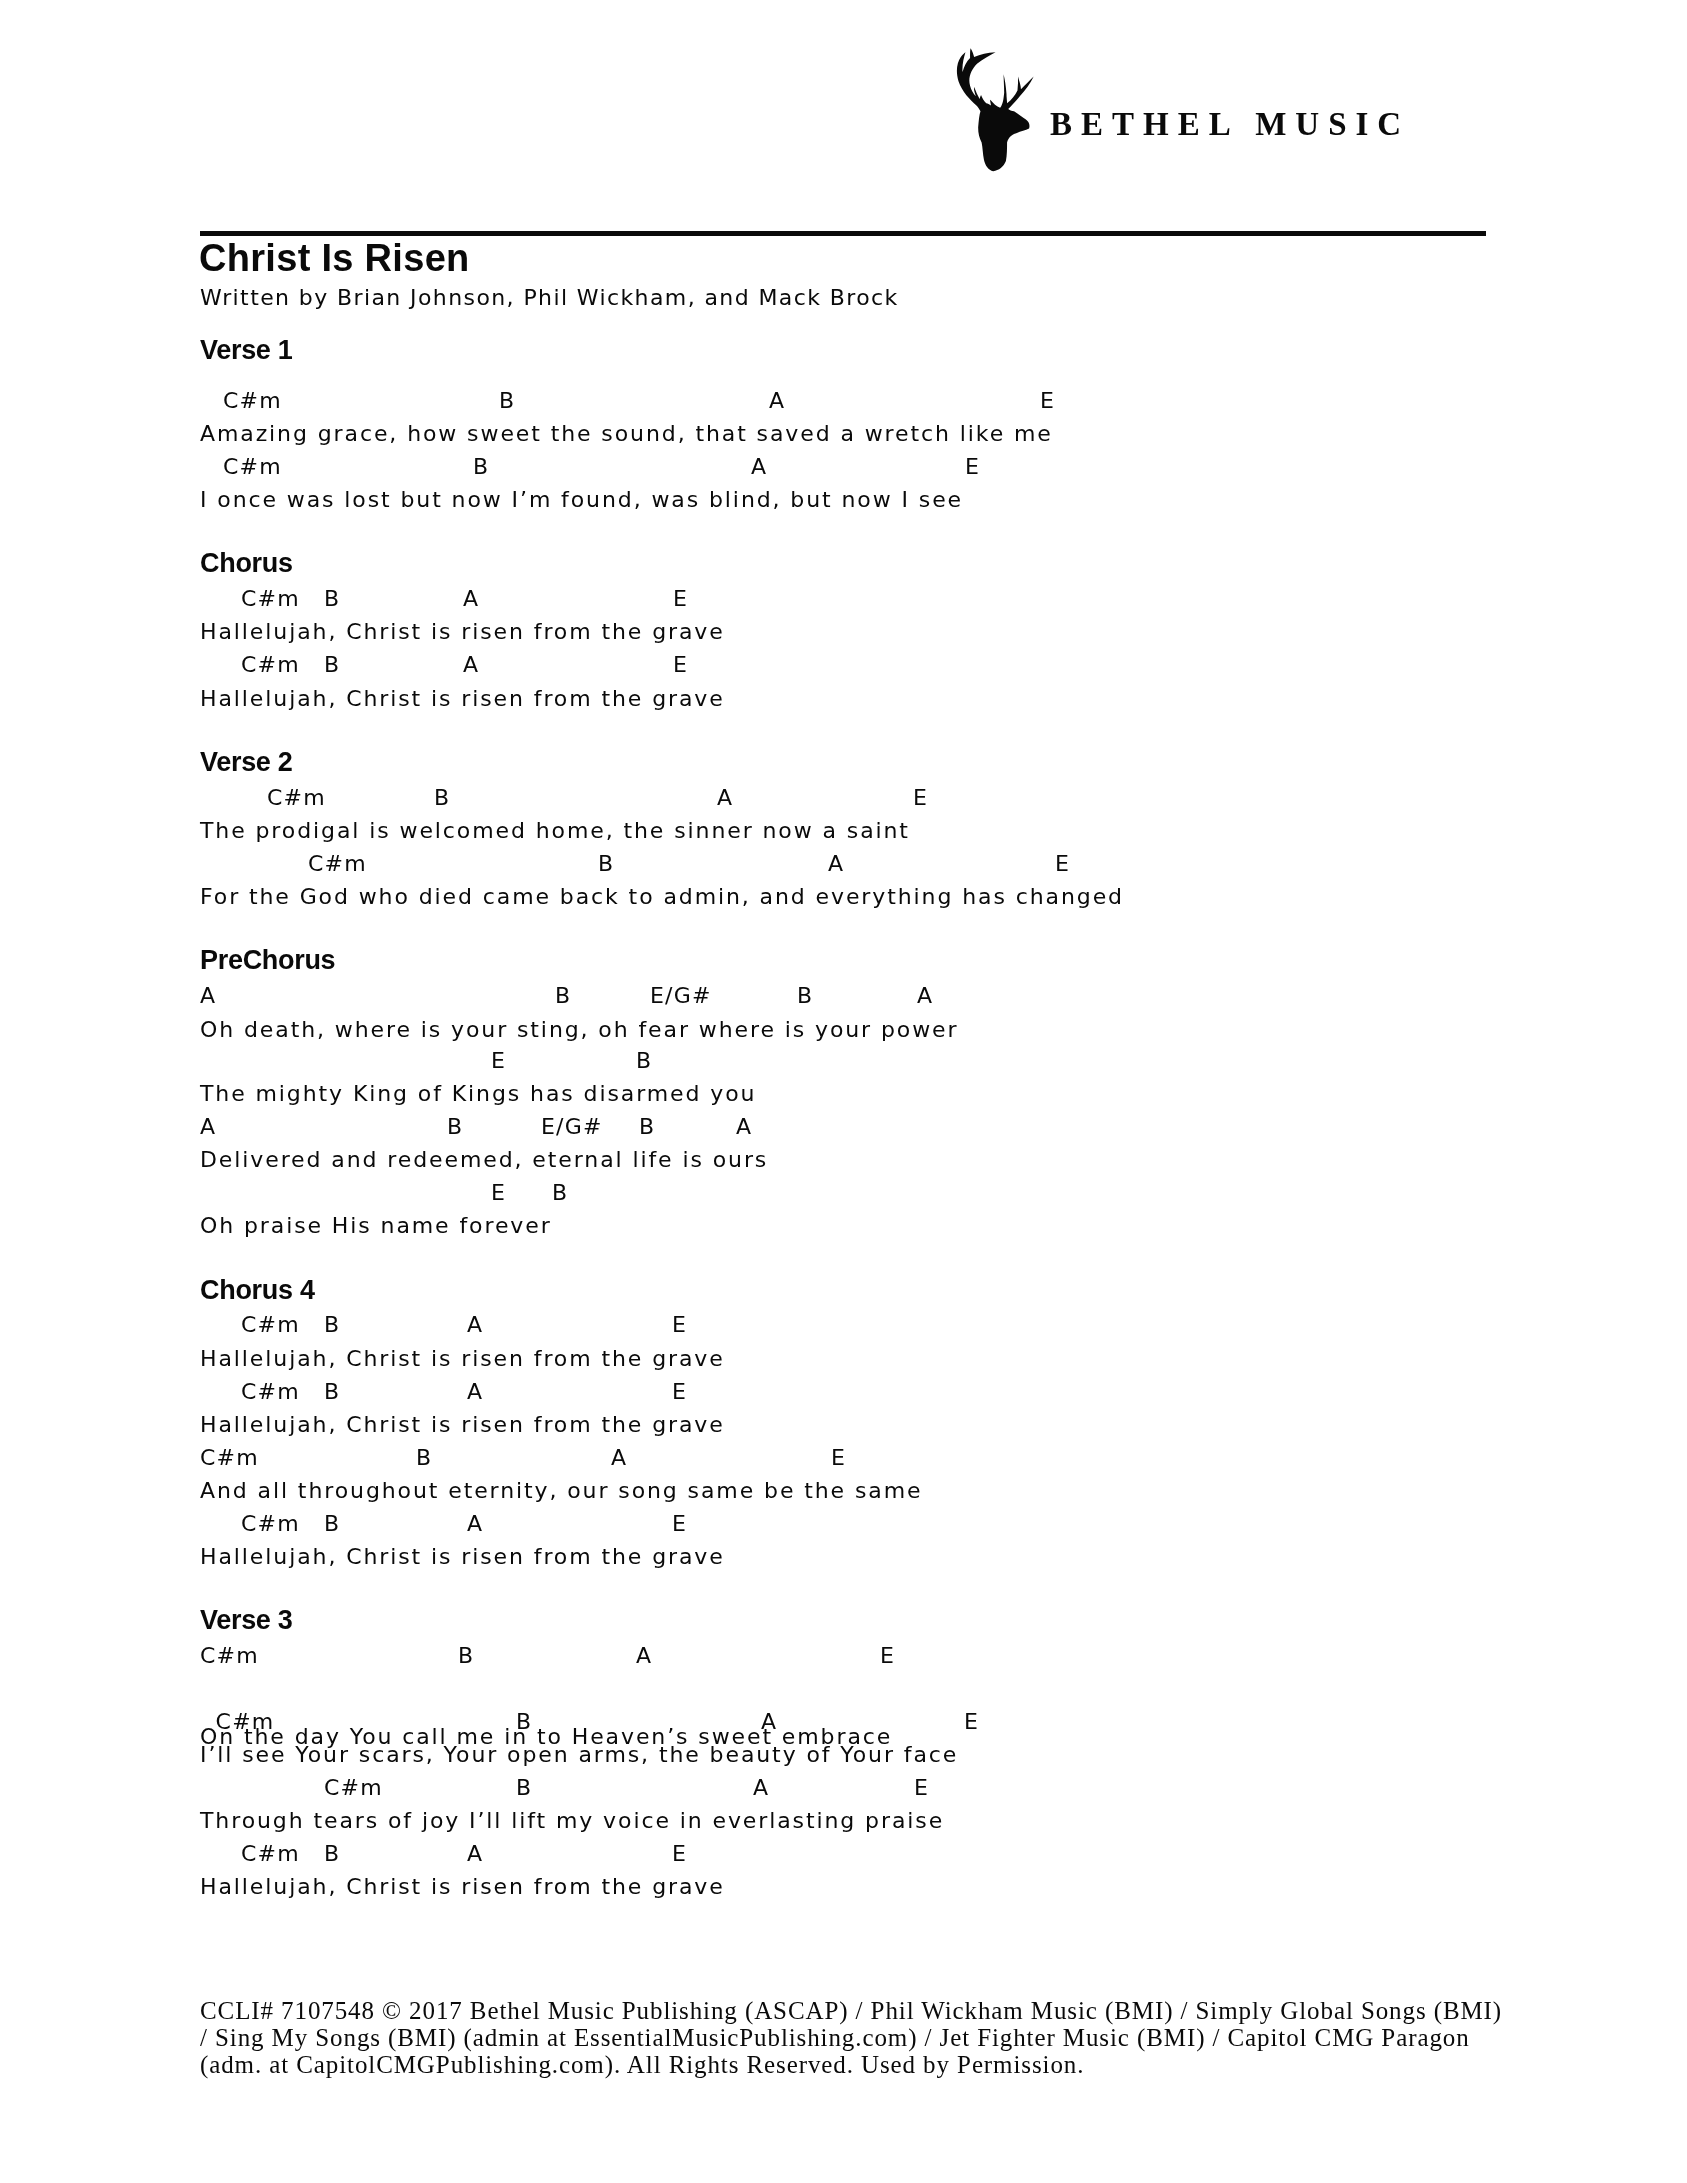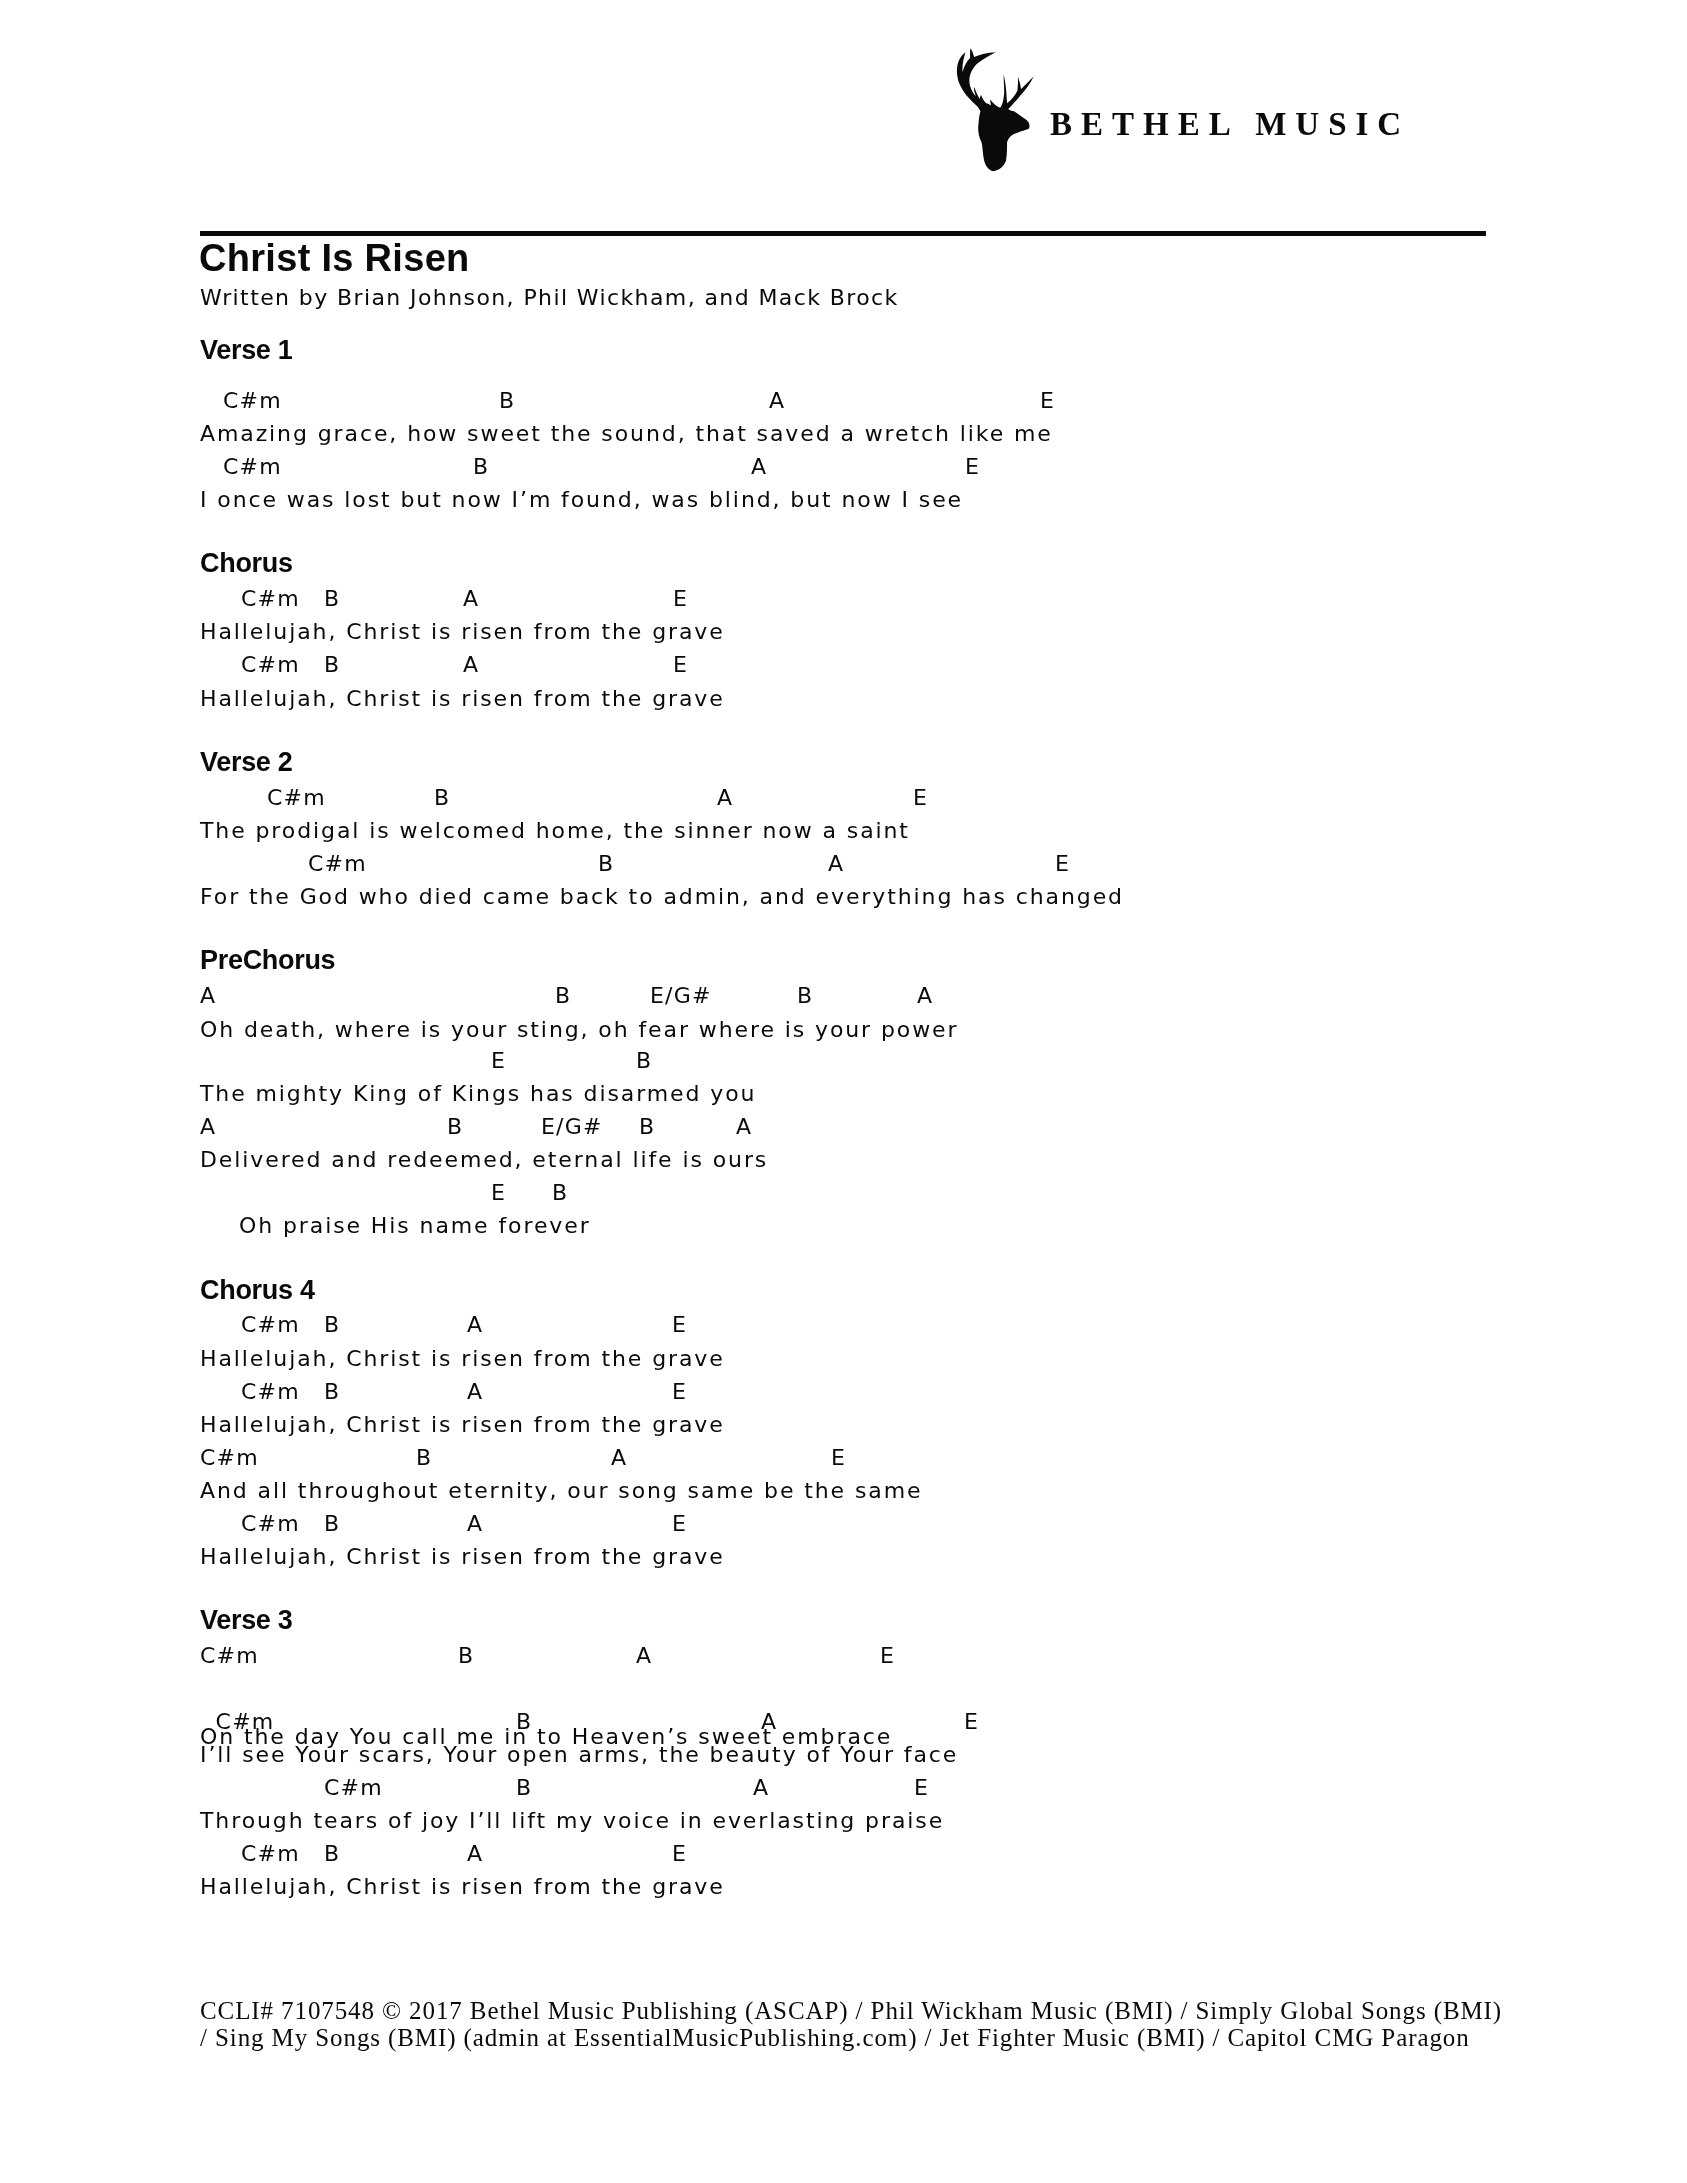--- a/index.html
+++ b/index.html
@@ -140,21 +140,21 @@
       <span class="chord" style="left: 247px;">B</span>
       <span class="chord" style="left: 341px;">E/G#</span>
       <span class="chord" style="left: 439px;">B</span>
       <span class="chord" style="left: 536px;">A</span>
     </div>
     <div class="row lyric" style="top: 1143px;">Delivered and redeemed, eternal life is ours</div>
     <div class="row chord-row" style="top: 1176px;">
       <span class="chord" style="left: 291px;">E</span>
       <span class="chord" style="left: 352px;">B</span>
     </div>
-    <div class="row lyric" style="top: 1209px; margin-left: 39px;">Oh praise His name forever</div>
+    <div class="row lyric" style="top: 1209px;">Oh praise His name forever</div>
     <div class="row heading" style="top: 1274px;">Chorus 4</div>
     <div class="row chord-row" style="top: 1308px;">
       <span class="chord" style="left: 41px;">C#m</span>
       <span class="chord" style="left: 124px;">B</span>
       <span class="chord" style="left: 267px;">A</span>
       <span class="chord" style="left: 472px;">E</span>
     </div>
     <div class="row lyric" style="top: 1342px;">Hallelujah, Christ is risen from the grave</div>
     <div class="row chord-row" style="top: 1375px;">
       <span class="chord" style="left: 41px;">C#m</span>
@@ -204,14 +204,15 @@
       <span class="chord" style="left: 124px;">B</span>
       <span class="chord" style="left: 267px;">A</span>
       <span class="chord" style="left: 472px;">E</span>
     </div>
     <div class="row lyric" style="top: 1870px;">Hallelujah, Christ is risen from the grave</div>
   </div>
 
 <div class="footer">
   <div>CCLI# 7107548 © 2017 Bethel Music Publishing (ASCAP) / Phil Wickham Music (BMI) / Simply Global Songs (BMI)</div>
   <div>/ Sing My Songs (BMI) (admin at EssentialMusicPublishing.com) / Jet Fighter Music (BMI) / Capitol CMG Paragon</div>
+  <div>(adm. at CapitolCMGPublishing.com). All Rights Reserved. Used by Permission.</div>
 </div>
 
 
 </body></html>

